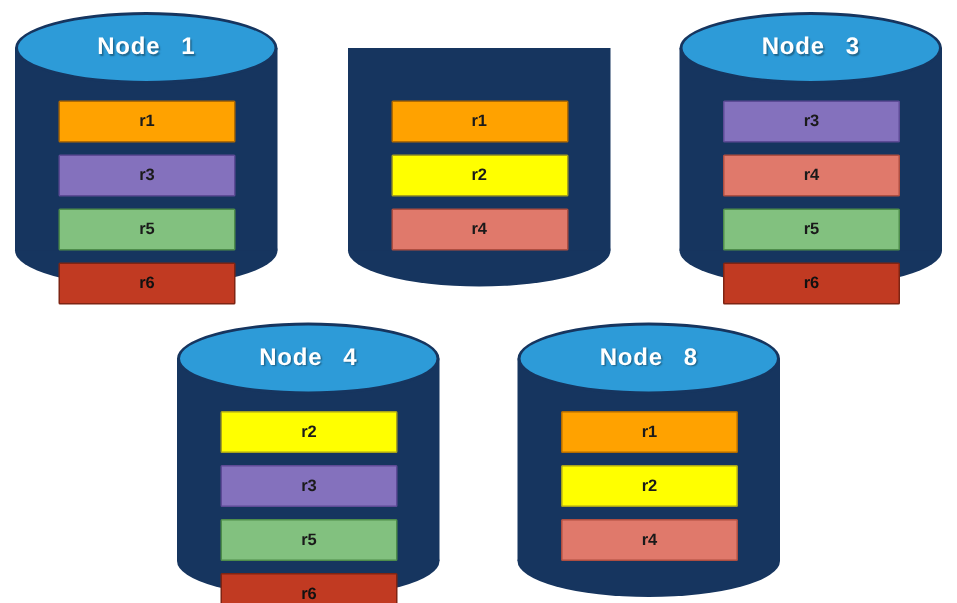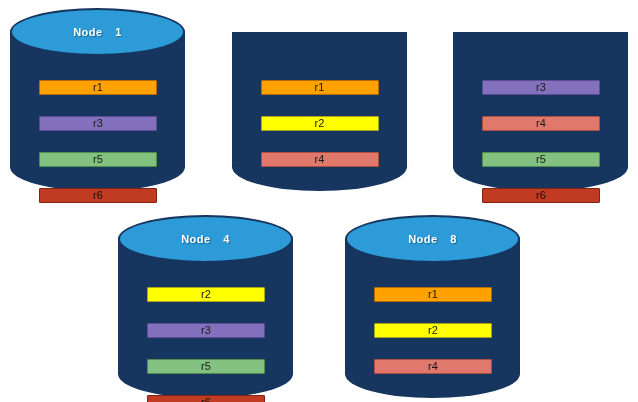--- a/index.html
+++ b/index.html
@@ -36,39 +36,38 @@
     position: absolute; left: 0; right: 0; top: 0; height: 48px;
     background: var(--cyl-top);
     border: 2px solid var(--cyl-body);
     border-radius: 50%;
     display: flex; align-items: center; justify-content: center;
     z-index: 2;
   }
   .node-label {
     color: var(--label-color);
     font-weight: bold;
-    font-size: 11px;
+    font-size: 16px;
     word-spacing: 9px;
     letter-spacing: 0.5px;
     text-shadow: 1px 1px 1px rgba(0,0,0,0.35);
   }
   .bars {
     position: absolute; left: 29px; right: 28px; top: 59px;
     display: flex; flex-direction: column; gap: 8px;
     z-index: 3;
   }
   .bar {
-    height: 15px;
+    height: 28px;
     border: 1px solid;
     border-radius: 1px;
     display: flex; align-items: center; justify-content: center;
     font-size: 11px;
-    font-weight: normal;
+    font-weight: bold;
     line-height: 1;
-    margin-top: 13px;
   }
 </style>
 </head>
 <body>
 
 <div class="canvas">
 
   <div class="row row-top">
 
     <div class="cylinder">
@@ -91,20 +90,23 @@
       <div class="bars">
           <div class="bar" style="background: rgb(255, 162, 0); border-color: rgb(178, 107, 0); color: rgb(26, 26, 26);">r1</div>
           <div class="bar" style="background: rgb(255, 255, 0); border-color: rgb(168, 163, 27); color: rgb(26, 26, 26);">r2</div>
           <div class="bar" style="background: rgb(224, 121, 107); border-color: rgb(174, 78, 65); color: rgb(26, 26, 26);">r4</div>
         </div>
     </div>
 
     <div class="cylinder">
       <div class="cyl-bottom"></div>
       <div class="cyl-body"></div>
+      <div class="cyl-top">
+        <span class="node-label">Node 3</span>
+      </div>
       <div class="bars">
           <div class="bar" style="background: rgb(132, 113, 189); border-color: rgb(93, 75, 150); color: rgb(26, 26, 26);">r3</div>
           <div class="bar" style="background: rgb(224, 121, 107); border-color: rgb(174, 78, 65); color: rgb(26, 26, 26);">r4</div>
           <div class="bar" style="background: rgb(130, 193, 127); border-color: rgb(78, 141, 75); color: rgb(26, 26, 26);">r5</div>
           <div class="bar" style="background: rgb(193, 58, 34); border-color: rgb(126, 36, 19); color: rgb(17, 17, 17);">r6</div>
         </div>
     </div>
 
   </div>
 

